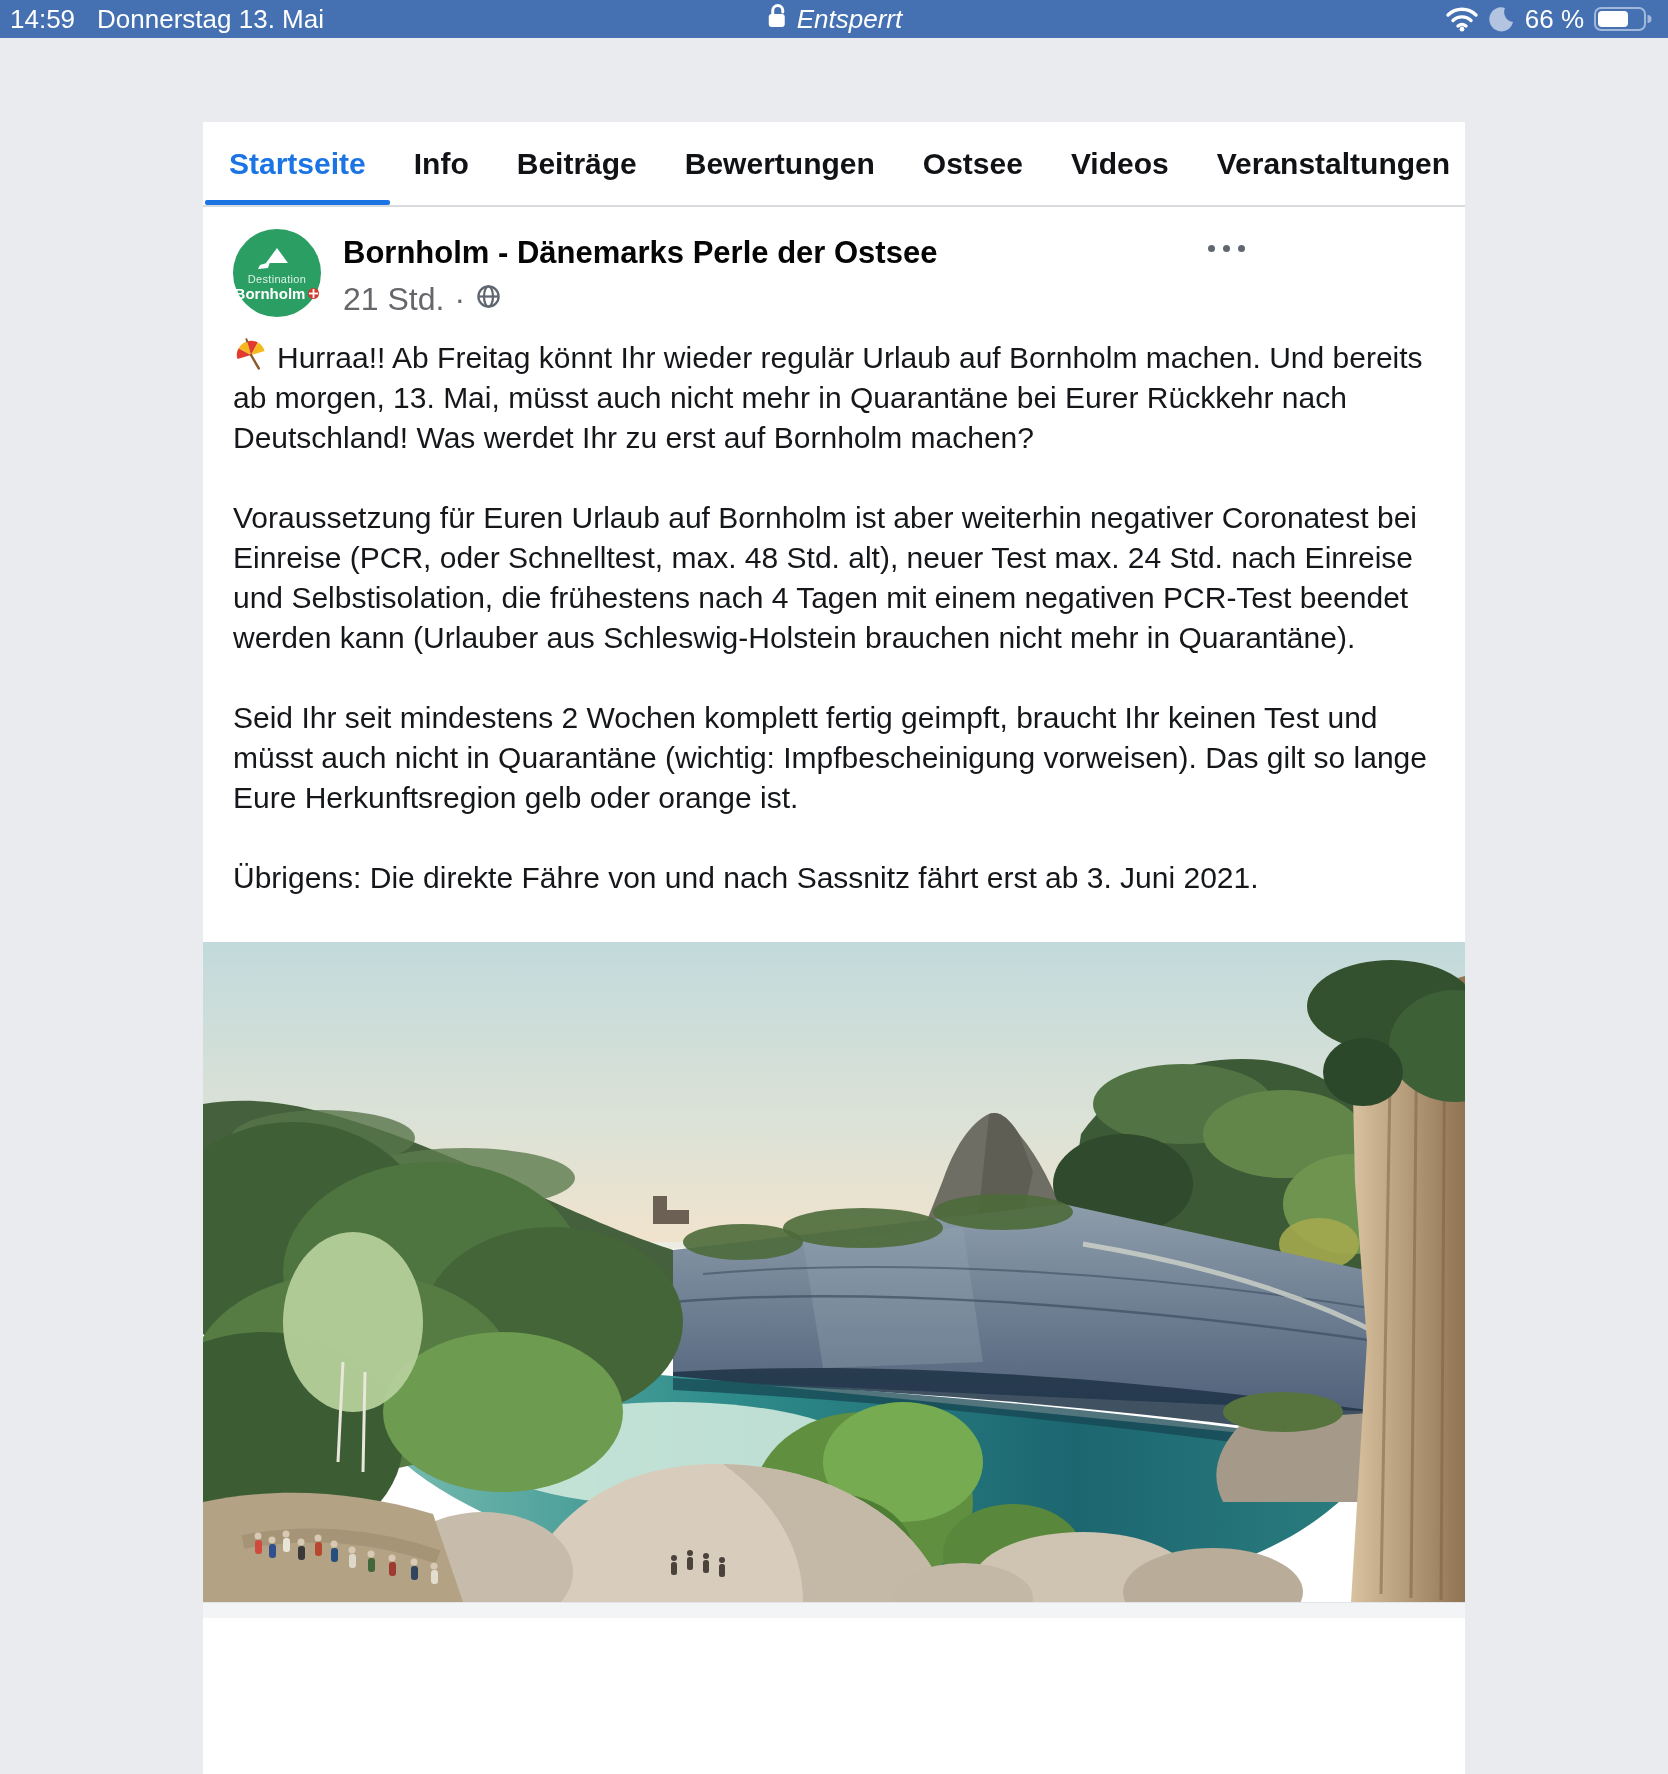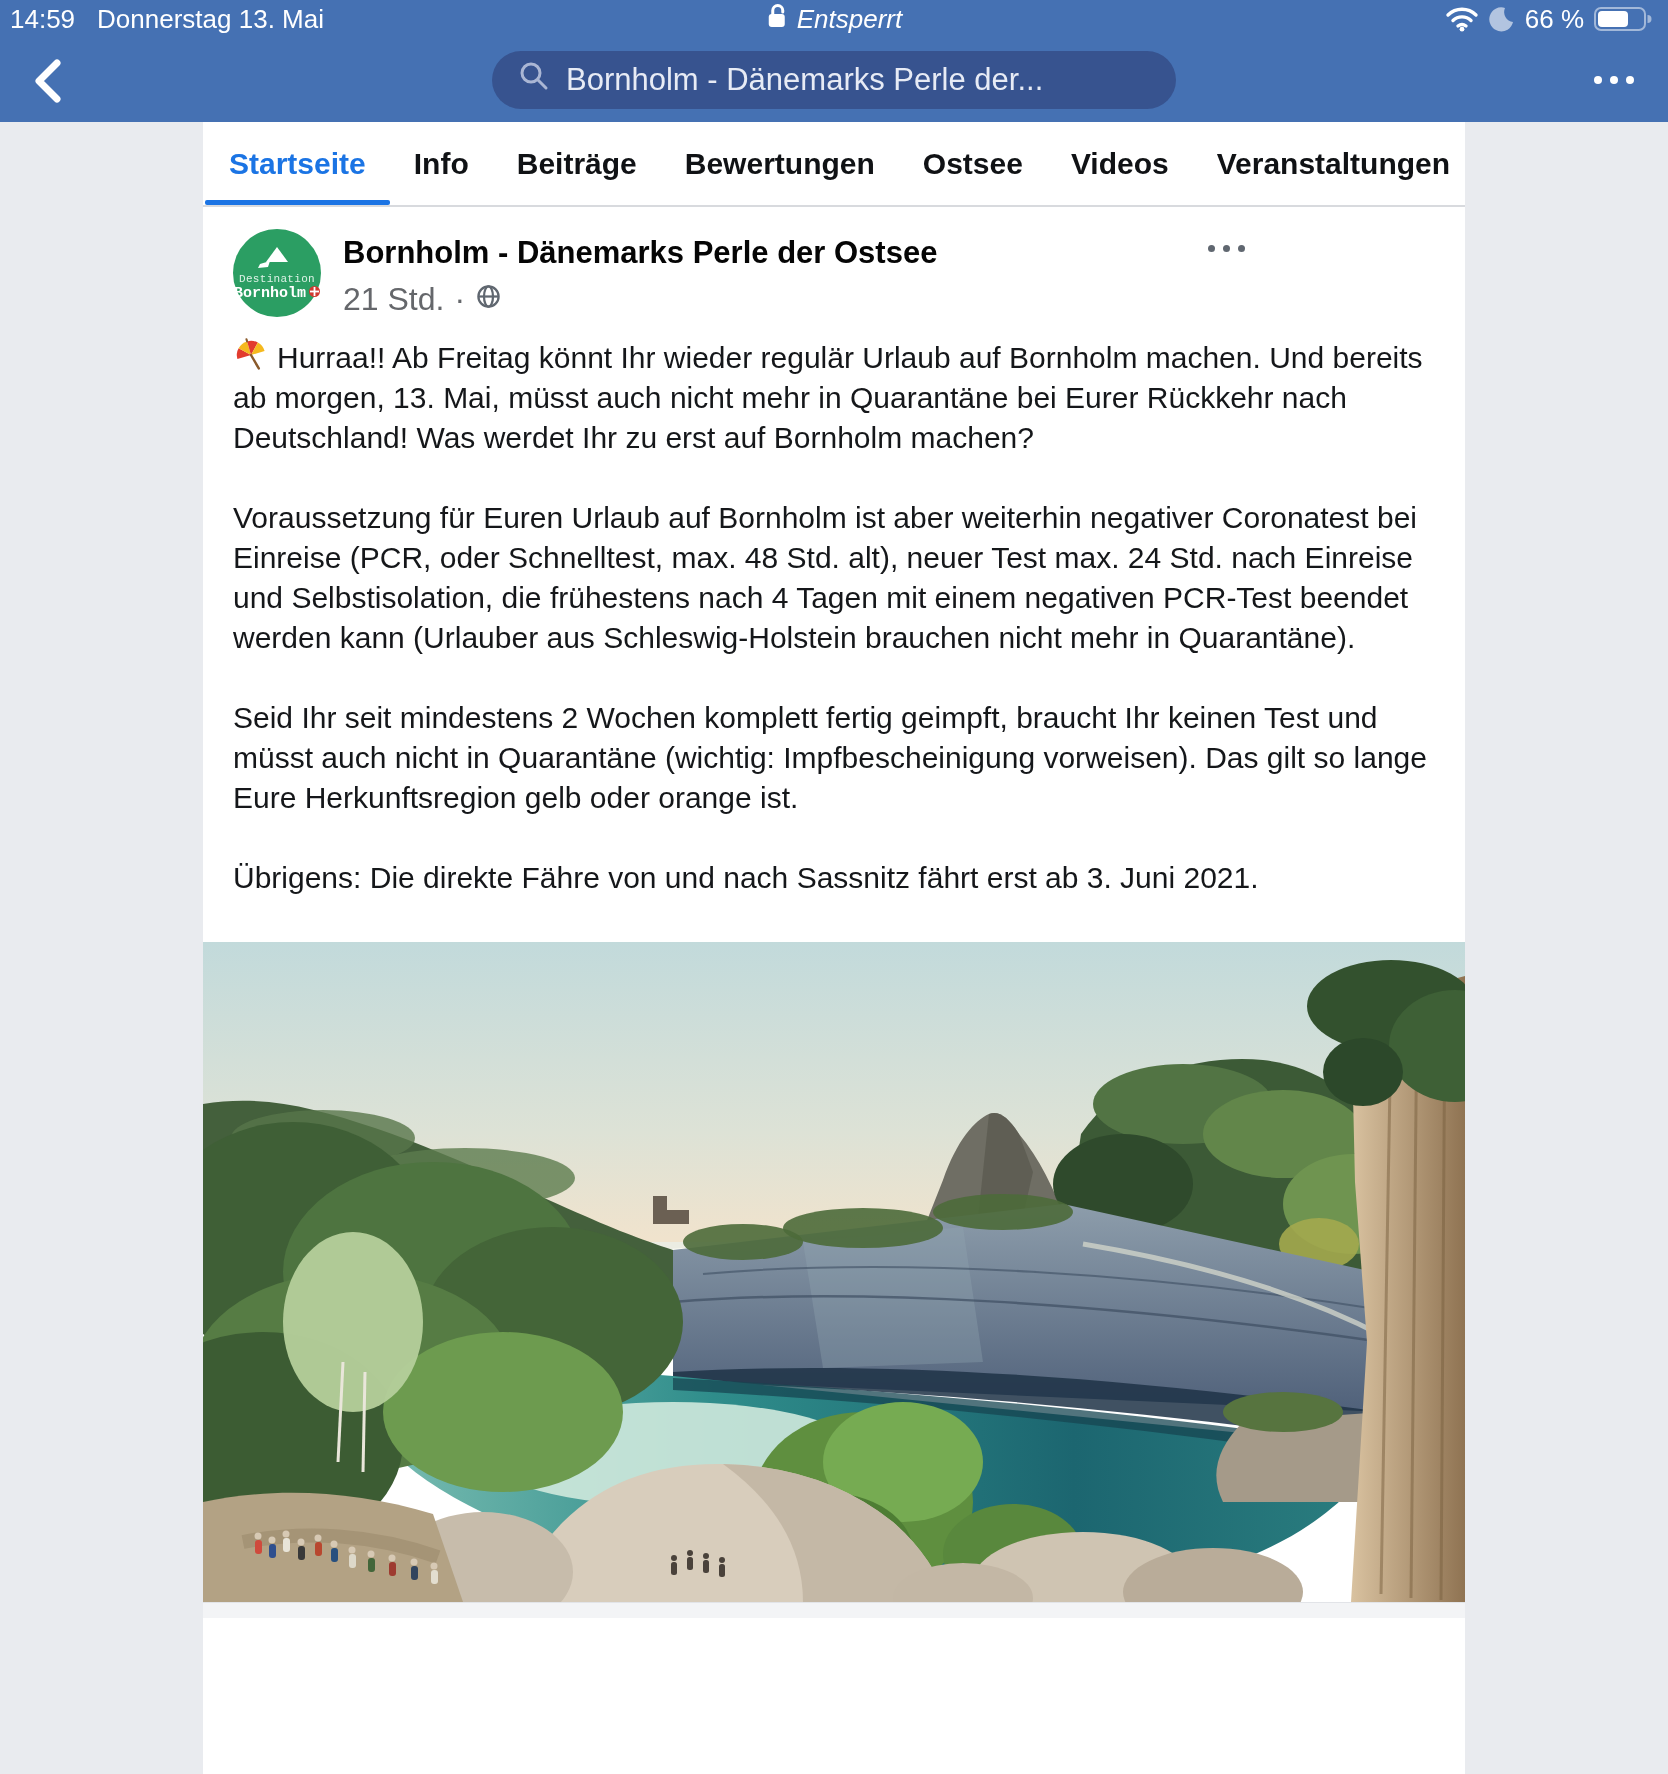--- a/index.html
+++ b/index.html
@@ -35,21 +35,21 @@
     border-bottom:2px solid #d8dade; white-space:nowrap; overflow:hidden; }
   .tab { position:relative; height:100%; display:flex; align-items:center;
     font-size:30px; font-weight:700; color:#101215; cursor:pointer; flex:0 0 auto; }
   .tab.active span { color:#1b74e4; }
   .tab.active::after { content:""; position:absolute; left:-24px; right:-24px; bottom:0;
     height:5px; background:#1b74e4; border-radius:2px; }
 
   
   .post-header { position:relative; padding:22px 30px 14px 30px; display:flex; gap:22px; }
   .avatar { width:88px; height:88px; border-radius:50%; background:#2b9e63; flex:0 0 auto;
-    display:flex; flex-direction:column; align-items:center; justify-content:center; cursor:pointer;font-family:Liberation Mono, monospace; }
+    display:flex; flex-direction:column; align-items:center; justify-content:center; cursor:pointer; }
   .avatar .tri { margin-top:2px; }
   .avatar .b1 { font-size:11px; color:#ddf2e6; letter-spacing:.3px; }
   .avatar .b2 { font-size:15px; font-weight:700; color:#fff; display:flex; align-items:center; gap:3px; }
   .ph-text { padding-top:6px; }
   .page-name { font-size:31px; font-weight:700; color:#050505; cursor:pointer; }
   .post-meta { margin-top:10px; display:flex; align-items:center; gap:10px;
     font-size:32px; color:#65676b; }
   .post-more { position:absolute; right:212px; top:30px; display:flex; gap:8px; cursor:pointer; padding:8px; }
   .post-more i { width:7px; height:7px; border-radius:50%; background:#606770; display:block; }
 
@@ -98,43 +98,20 @@
       <span>
         <svg width="58" height="26" viewBox="0 0 58 26">
           <rect x="1" y="2" width="50" height="22" rx="6" fill="none" stroke="#ffffff" stroke-opacity="0.5" stroke-width="2"></rect>
           <rect x="4" y="5" width="30" height="16" rx="4" fill="#fff"></rect>
           <path d="M53.5,9 a4,4 0 0 1 0,8" fill="#ffffff" fill-opacity="0.5"></path>
         </svg>
       </span>
     </div>
   </div>
 
-  <div class="nav-bar">
-    <button class="back-btn" aria-label="back">
-      <span>
-        <svg width="34" height="48" viewBox="0 0 34 48">
-          <polyline points="26,6 8,24 26,42" fill="none" stroke="#fff" stroke-width="7" stroke-linecap="round" stroke-linejoin="round"></polyline>
-        </svg>
-      </span>
-    </button>
-    <div class="search-pill">
-      <span>
-        <svg width="32" height="32" viewBox="0 0 32 32">
-          <circle cx="13" cy="13" r="9" fill="none" stroke="#aab6d4" stroke-width="3"></circle>
-          <line x1="20" y1="20" x2="28" y2="28" stroke="#aab6d4" stroke-width="3" stroke-linecap="round"></line>
-        </svg>
-      </span>
-      <span>Bornholm - Dänemarks Perle der...</span>
-    </div>
-    <button class="nav-more" aria-label="more">
-      <i></i>
-        <i></i>
-        <i></i>
-    </button>
-  </div>
 
   <div class="content-col">
 
     <div class="tab-bar">
       <div class="tab active">
           <span>Startseite</span>
         </div>
       <div class="tab">
           <span>Info</span>
         </div>

